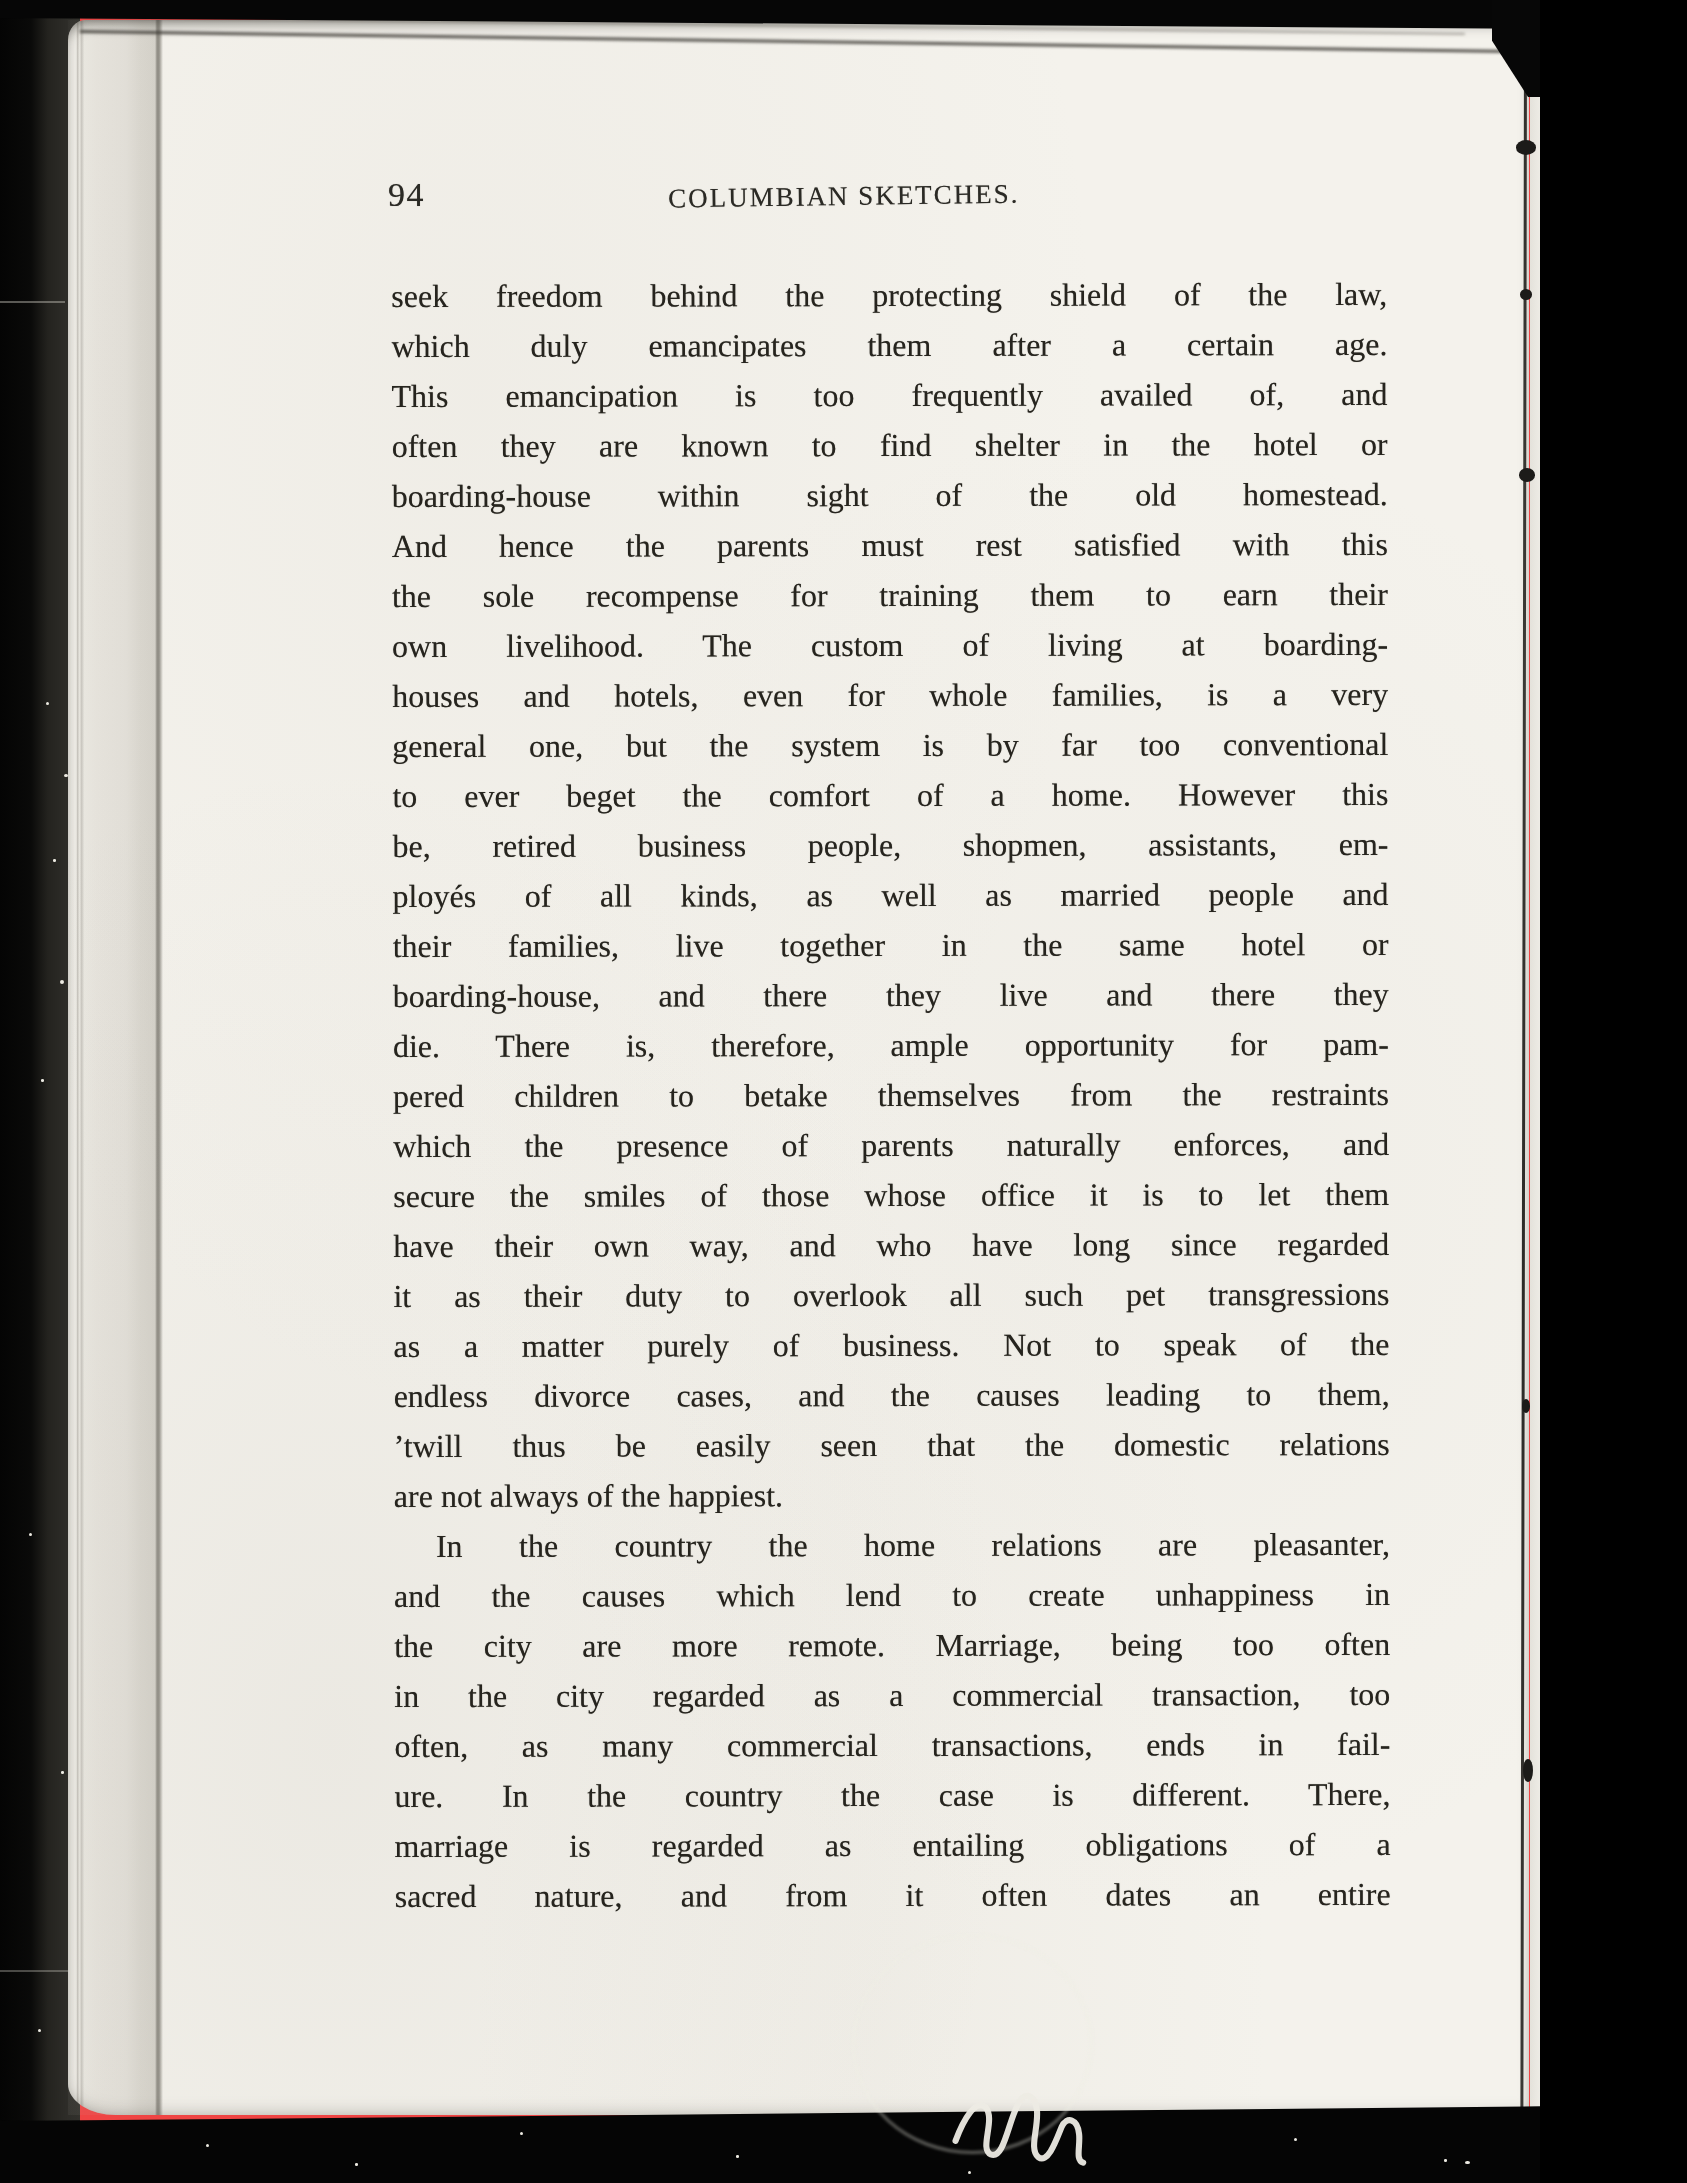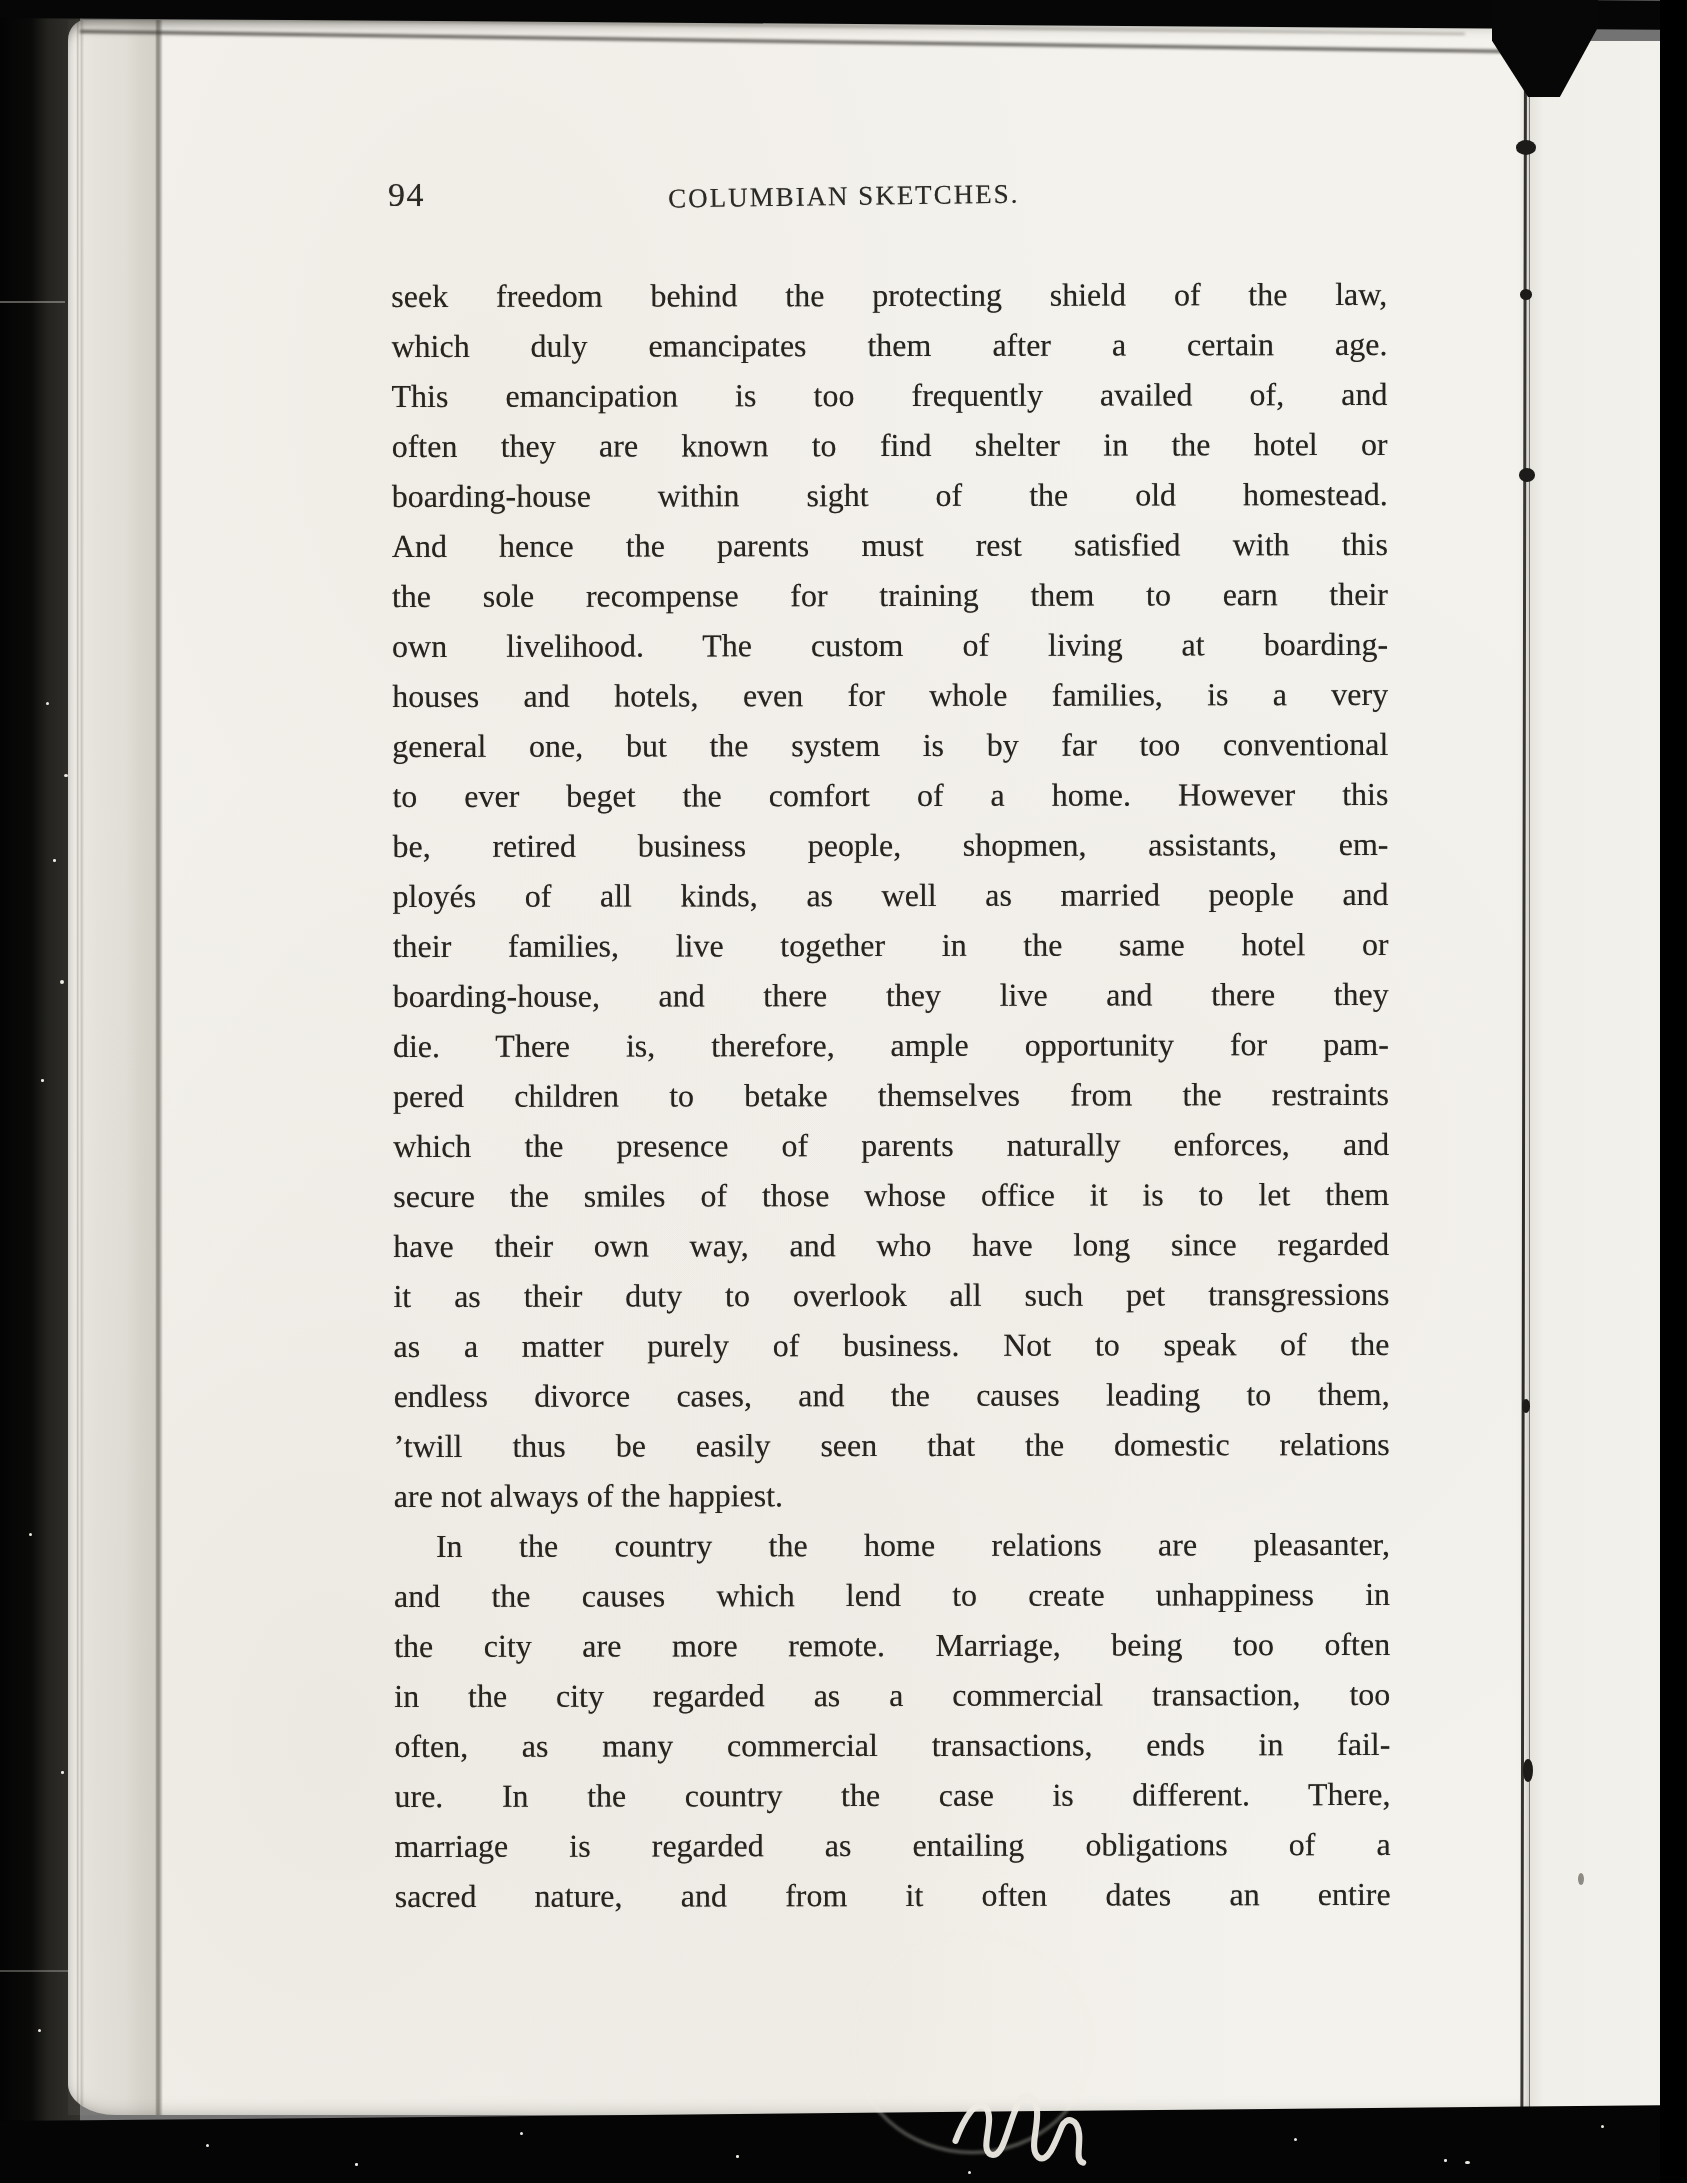--- a/index.html
+++ b/index.html
@@ -1,18 +1,18 @@
 <!DOCTYPE html>
 <html style="font-size:11px"><head>
 <meta charset="utf-8">
 <style>
   html,body { margin:0; padding:0; background:#000; }
   .scan {
-    position:relative; width:1660px; height:2183px;
-    background:#737373; overflow:hidden;
+    position:relative; width:1540px; height:2183px;
+    background:#ef4444; overflow:hidden;
     font-family:"Liberation Serif","DejaVu Serif",serif;
   }
   
   .left-charcoal {
     position:absolute; left:0; top:0; width:80px; height:2183px;
     background:linear-gradient(90deg,#040404 0,#0a0a09 31px,#24231f 48px,#2e2d29 68px,#32312c 80px);
   }
   .left-scratch { position:absolute; height:2px; background:rgba(195,192,184,.45); filter:blur(0.7px); }
   
   .page-stack {

